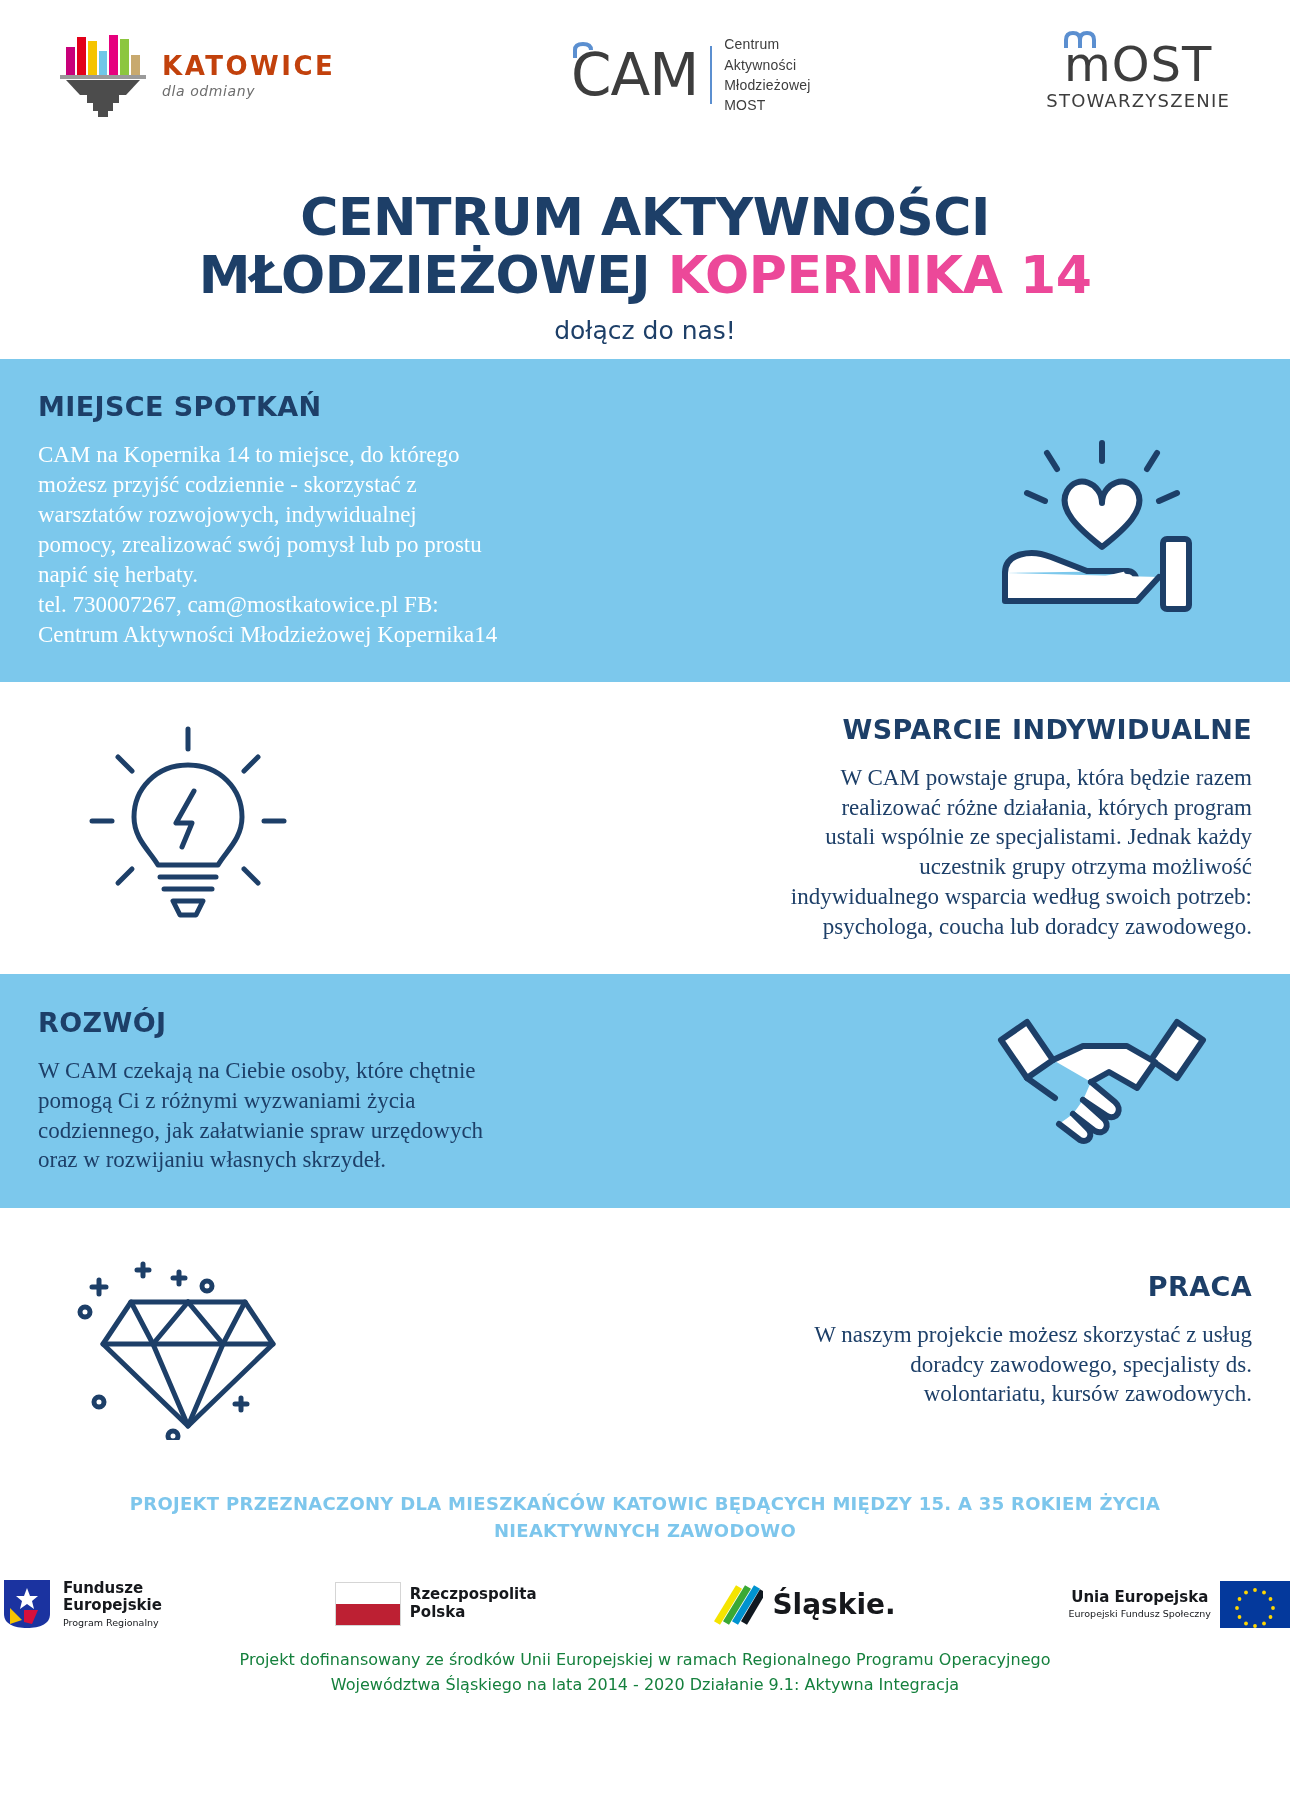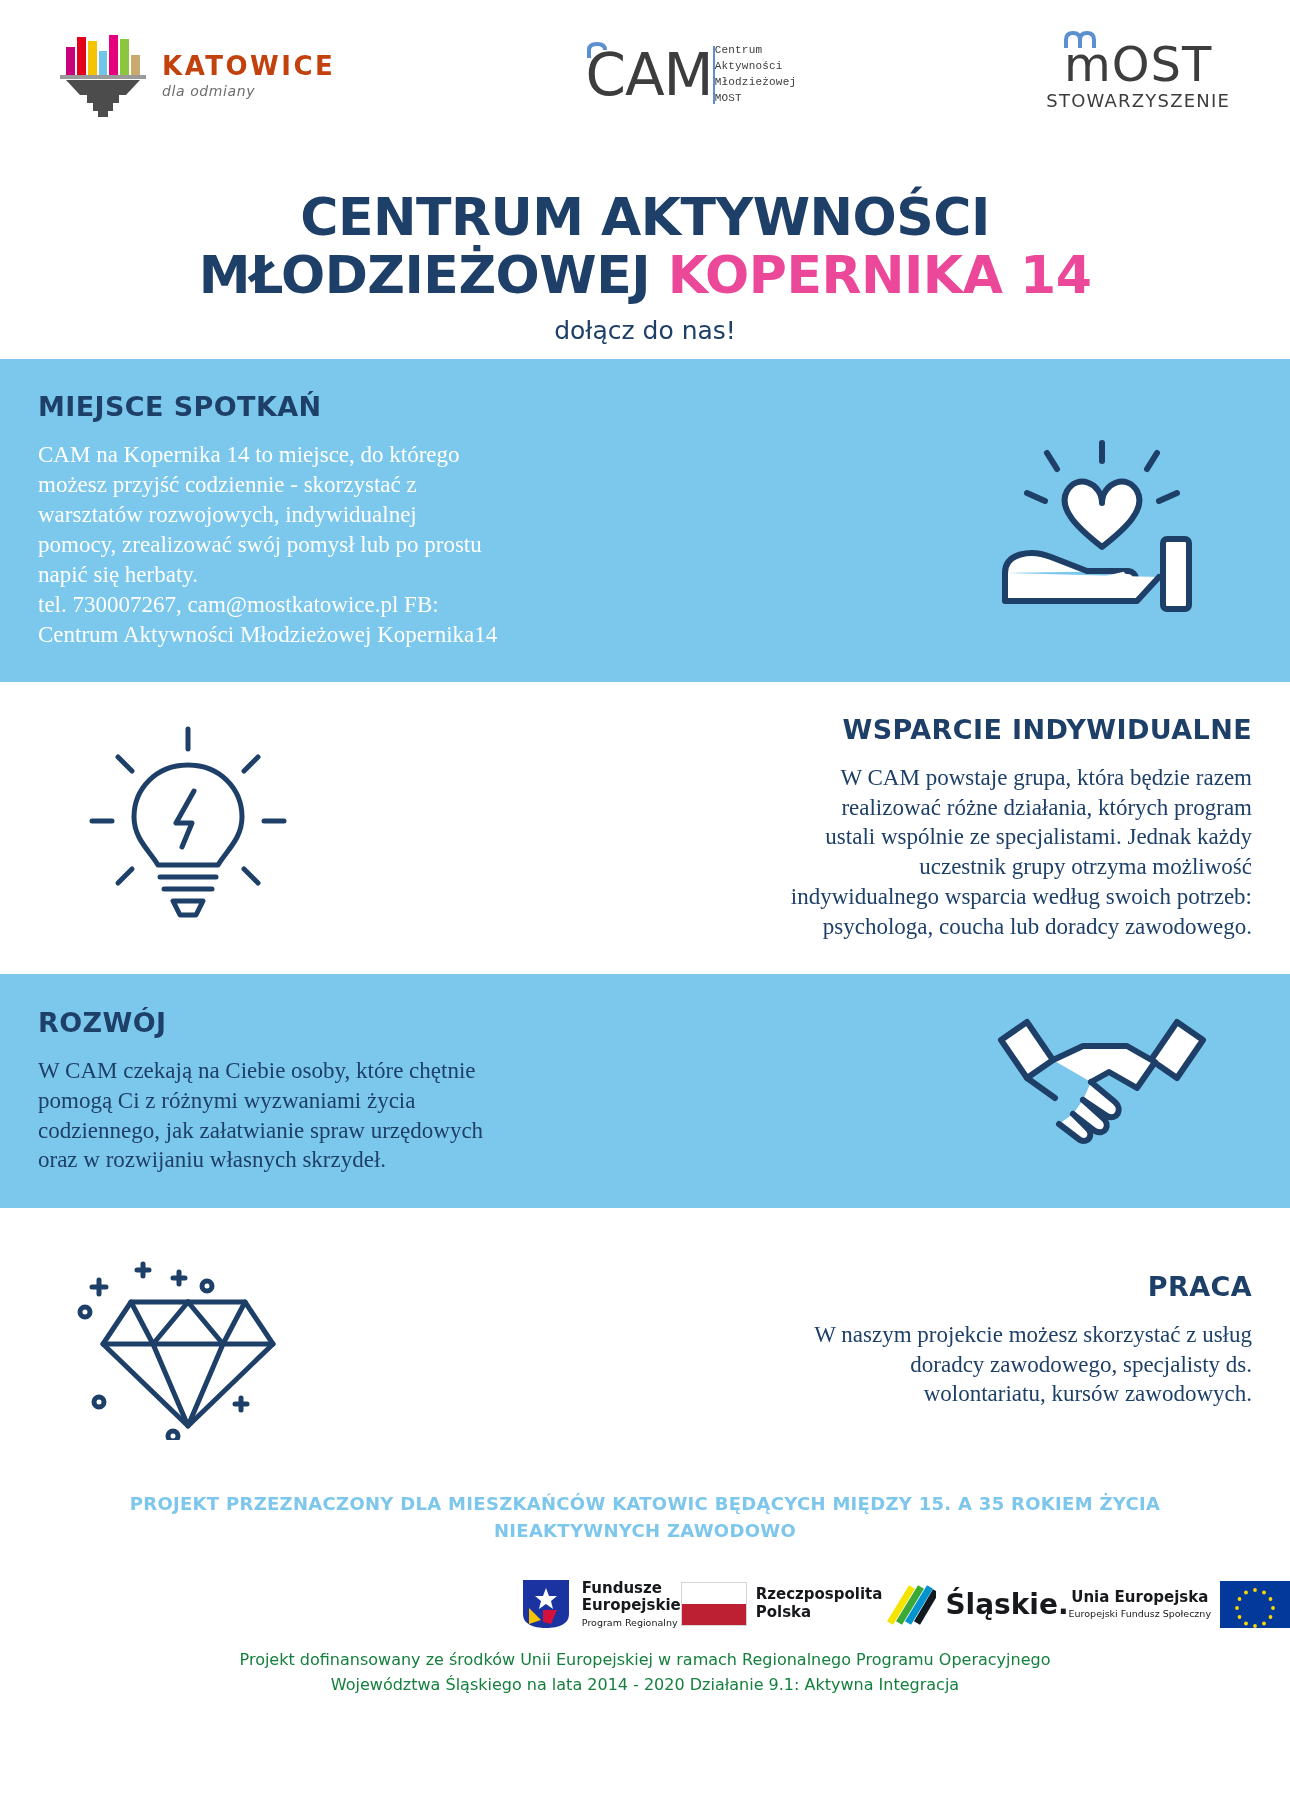--- a/index.html
+++ b/index.html
@@ -31,31 +31,31 @@
   .kat-name {
     font-size: 26px; font-weight: 700; letter-spacing: 2.5px;
     color: #c2410c; font-family: "DejaVu Sans", sans-serif;
   }
   .kat-tag {
     font-size: 14px; color: #6d6d6d; letter-spacing: .6px;
     font-style: italic; margin-top: 5px; font-family: "DejaVu Sans", sans-serif;
   }
 
   
-  .cam-logo { display: flex; align-items: center; }
+  .cam-logo { display: flex; align-items: center; gap: 12px; }
   .cam-mark { position: relative; }
   .cam-letters {
     font-size: 58px; font-weight: 400; letter-spacing: -1px;
     color: #3d3d3d; font-family: "DejaVu Sans", sans-serif; line-height: .9;
   }
   .cam-arc { position: absolute; top: -7px; left: 2px; }
   .cam-divider { width: 2px; height: 58px; background: #5b8fd0; }
   .cam-sub {
-    font-size: 11px; line-height: 1.45; color: #3d3d3d;
-    font-family: Liberation Mono, monospace; letter-spacing: .2px;
+    font-size: 14px; line-height: 1.45; color: #3d3d3d;
+    font-family: Liberation Sans, sans-serif; letter-spacing: .2px;
   }
 
   
   .most-logo { text-align: center; position: relative; }
   .most-top { position: relative; display: inline-block; }
   .most-letters {
     font-size: 48px; font-weight: 400; letter-spacing: 1px;
     color: #3d3d3d; font-family: "DejaVu Sans", sans-serif; line-height: 1;
   }
   .most-arc { position: absolute; top: -10px; left: 0px; }
@@ -109,21 +109,21 @@
     text-align: center;
     color: #7dc6ec;
     font-family: "DejaVu Sans", sans-serif;
     font-size: 18px; font-weight: 700; letter-spacing: .3px;
     line-height: 1.5;
     padding: 18px 80px 0 80px;
     white-space: pre-line;
   }
 
   .eu-row {
-    display: flex; align-items: center; justify-content: flex-end;
+    display: flex; align-items: center; justify-content: space-between;
     padding: 34px 0 18px 0;
   }
   .eu-item { display: flex; align-items: center; gap: 9px; }
   .eu-txt { font-family: "DejaVu Sans", sans-serif; color: #16181c; line-height: 1.18; }
   .eu-txt .b { font-size: 15px; font-weight: 700; }
   .eu-txt .s { font-size: 9.5px; font-weight: 400; margin-top: 2px; }
   .pl-flag { width: 66px; height: 44px; border: 1px solid #d5d5d5; }
   .pl-flag .w { height: 50%; background: #fff; }
   .pl-flag .r { height: 50%; background: #bd2033; }
   .eu-flag { width: 70px; height: 47px; background: #04399c; position: relative; }

